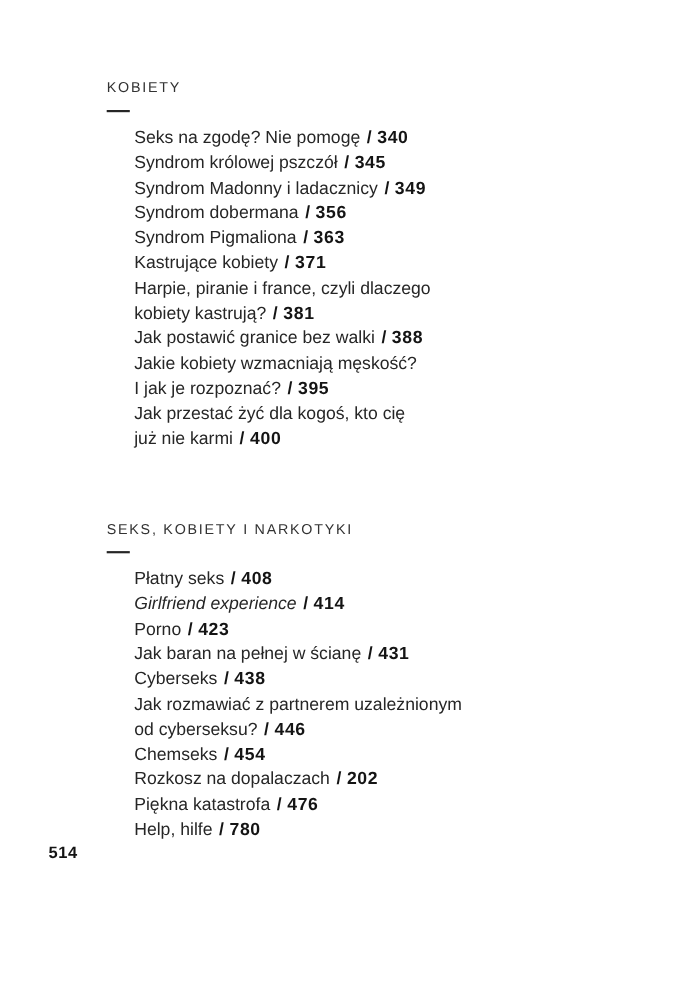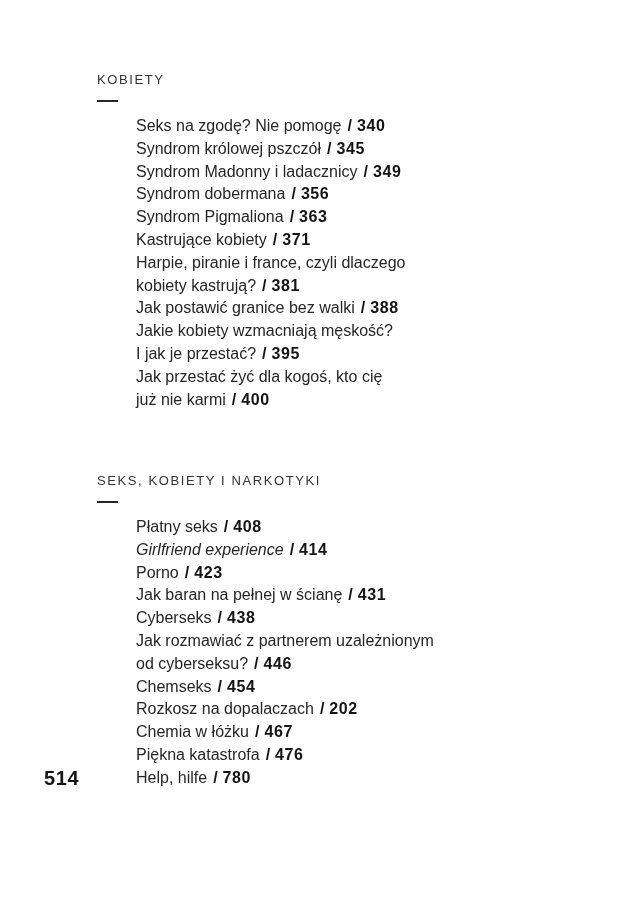--- a/index.html
+++ b/index.html
@@ -24,41 +24,41 @@
     color: #333333;
     white-space: nowrap;
   }
   .rule {
     width: 21px;
     height: 2px;
     background: #262626;
     margin-top: 13px;
   }
   .entries {
-    margin: 13px 0 0 39px;
+    margin: 13px 0 0 25px;
     font-size: 16px;
     line-height: 22.8px;
   }
   .line { white-space: nowrap; }
   .entry.italic .title-text { font-style: italic; }
   .sep {
     font-weight: bold;
     color: #141414;
     margin: 0 5px 0 6px;
   }
   .num {
     font-weight: bold;
     color: #141414;
     letter-spacing: 0.6px;
   }
   .folio {
     position: absolute;
     left: 44px;
     top: 767px;
-    font-size: 20px;
+    font-size: 15px;
     font-weight: bold;
     color: #141414;
     letter-spacing: 0.6px;
   }
 </style>
 </head>
 <body>
 
 <div class="page">
 
@@ -88,21 +88,21 @@
         </div>
         <div class="entry">
           <div class="line"><span class="title-text">Harpie, piranie i france, czyli dlaczego</span></div>
           <div class="line"><span class="title-text">kobiety kastrują?</span><span class="sep">/</span><span class="num">381</span></div>
         </div>
         <div class="entry">
           <div class="line"><span class="title-text">Jak postawić granice bez walki</span><span class="sep">/</span><span class="num">388</span></div>
         </div>
         <div class="entry">
           <div class="line"><span class="title-text">Jakie kobiety wzmacniają męskość?</span></div>
-          <div class="line"><span class="title-text">I jak je przestać?</span><span class="sep">/</span><span class="num">395</span></div>
+          <div class="line"><span class="title-text">I jak je rozpoznać?</span><span class="sep">/</span><span class="num">395</span></div>
         </div>
         <div class="entry">
           <div class="line"><span class="title-text">Jak przestać żyć dla kogoś, kto cię</span></div>
           <div class="line"><span class="title-text">już nie karmi</span><span class="sep">/</span><span class="num">400</span></div>
         </div>
       </div>
   </section>
 
   <section class="toc-section" id="section-1">
     <h2 class="heading">SEKS, KOBIETY I NARKOTYKI</h2>
@@ -127,23 +127,20 @@
           <div class="line"><span class="title-text">Jak rozmawiać z partnerem uzależnionym</span></div>
           <div class="line"><span class="title-text">od cyberseksu?</span><span class="sep">/</span><span class="num">446</span></div>
         </div>
         <div class="entry">
           <div class="line"><span class="title-text">Chemseks</span><span class="sep">/</span><span class="num">454</span></div>
         </div>
         <div class="entry">
           <div class="line"><span class="title-text">Rozkosz na dopalaczach</span><span class="sep">/</span><span class="num">202</span></div>
         </div>
         <div class="entry">
-          <div class="line"><span class="title-text">Chemia w łóżku</span><span class="sep">/</span><span class="num">467</span></div>
-        </div>
-        <div class="entry">
           <div class="line"><span class="title-text">Piękna katastrofa</span><span class="sep">/</span><span class="num">476</span></div>
         </div>
         <div class="entry">
           <div class="line"><span class="title-text">Help, hilfe</span><span class="sep">/</span><span class="num">780</span></div>
         </div>
       </div>
   </section>
 
 </div>
 

